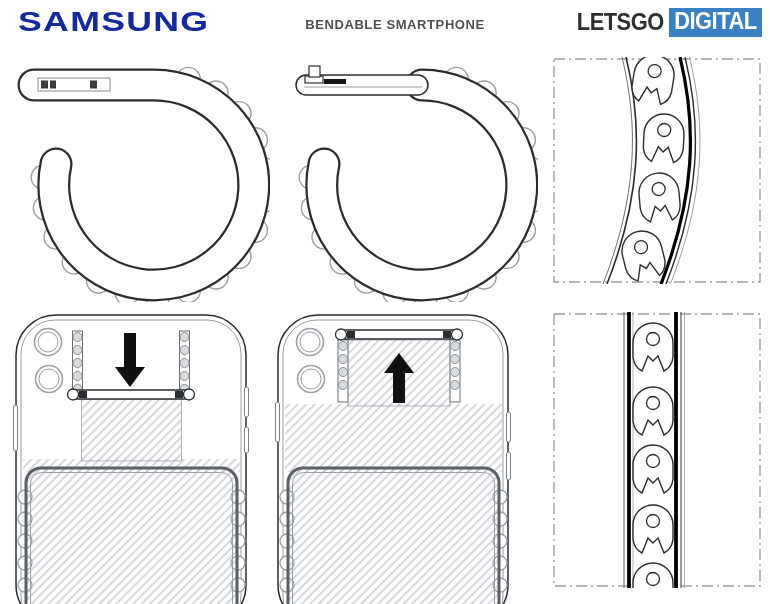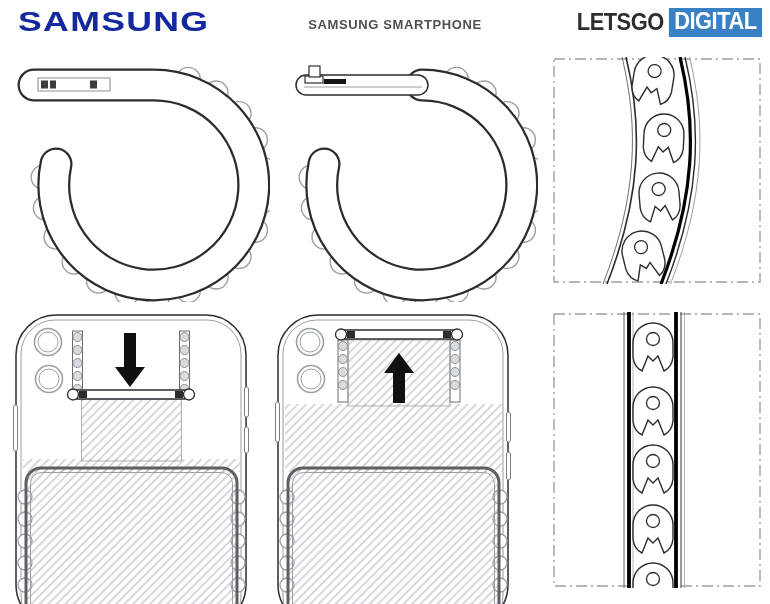--- a/index.html
+++ b/index.html
@@ -54,21 +54,21 @@
             <circle class="wfill" cx="-79.8" cy="77.1" r="12"></circle>
           <circle class="wfill" cx="-98" cy="52.1" r="12"></circle>
             <circle class="wfill" cx="-108.6" cy="23.1" r="12"></circle>
           <circle class="wfill" cx="-110.8" cy="-7.7" r="12"></circle>
         </g>
       </g>
     </defs>
   </svg>
 
   <div class="abs samsung">SAMSUNG</div>
-  <div class="abs title">SAMSUNG SMARTPHONE</div>
+  <div class="abs title">BENDABLE SMARTPHONE</div>
   <div class="abs lgd">
     <span class="lgd-letsgo">LETSGO</span>
     <span class="lgd-digital">DIGITAL</span>
   </div>
 
   <svg class="abs" style="left:8px;top:56px" width="262" height="246" viewBox="0 0 262 246">
     <use href="#scallop-ring" transform="translate(146,129)"></use>
     <path d="M 26 29 L 146 29 A 100 100 0 1 1 48 108" class="lnD" stroke-width="33" stroke-linecap="round"></path>
     <path d="M 26 29 L 146 29 A 100 100 0 1 1 48 108" stroke="#fff" fill="none" stroke-width="28.5" stroke-linecap="round"></path>
     <rect x="30" y="22" width="72" height="13" class="wfill lnL" stroke-width="1.2"></rect>

